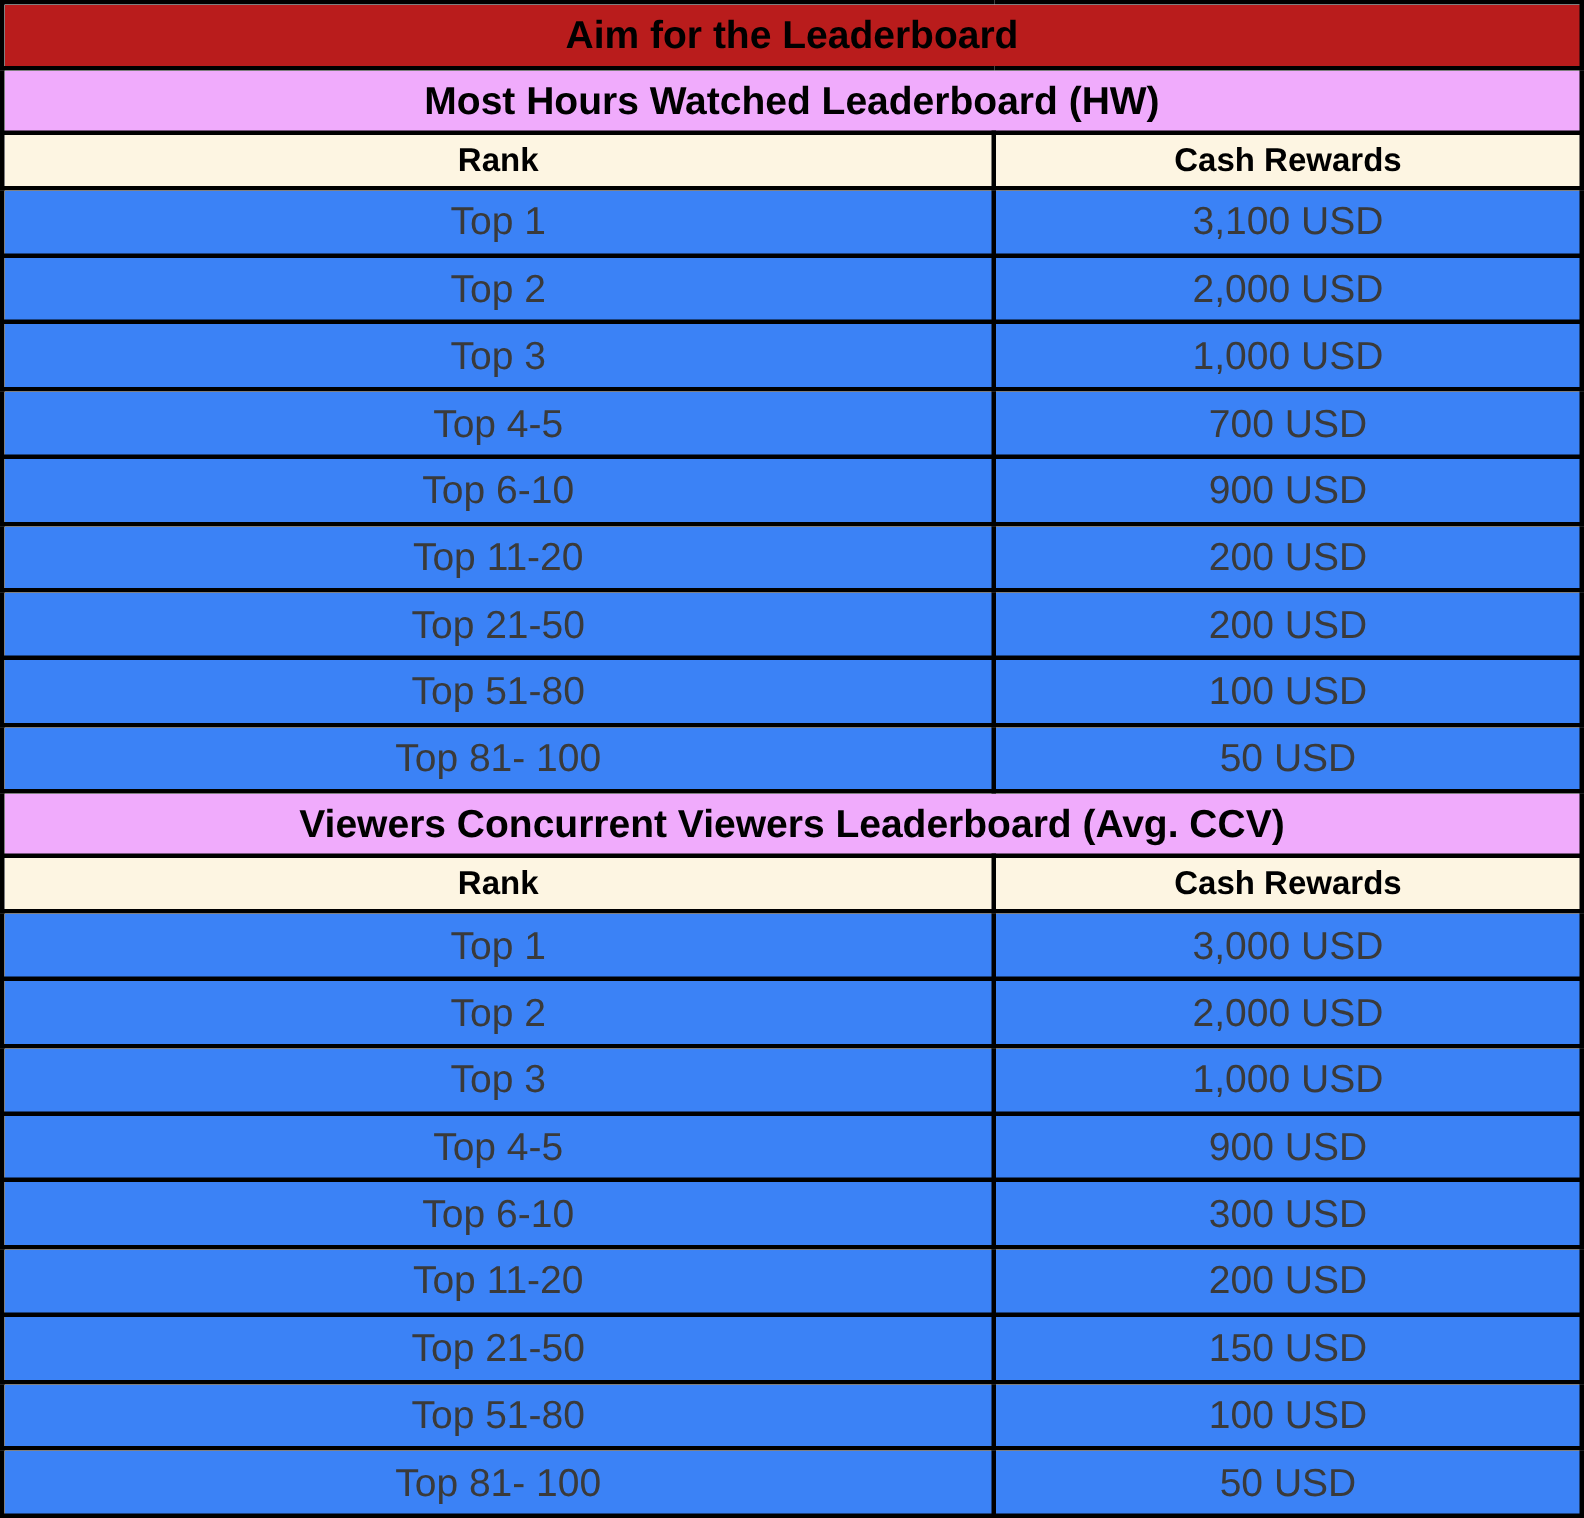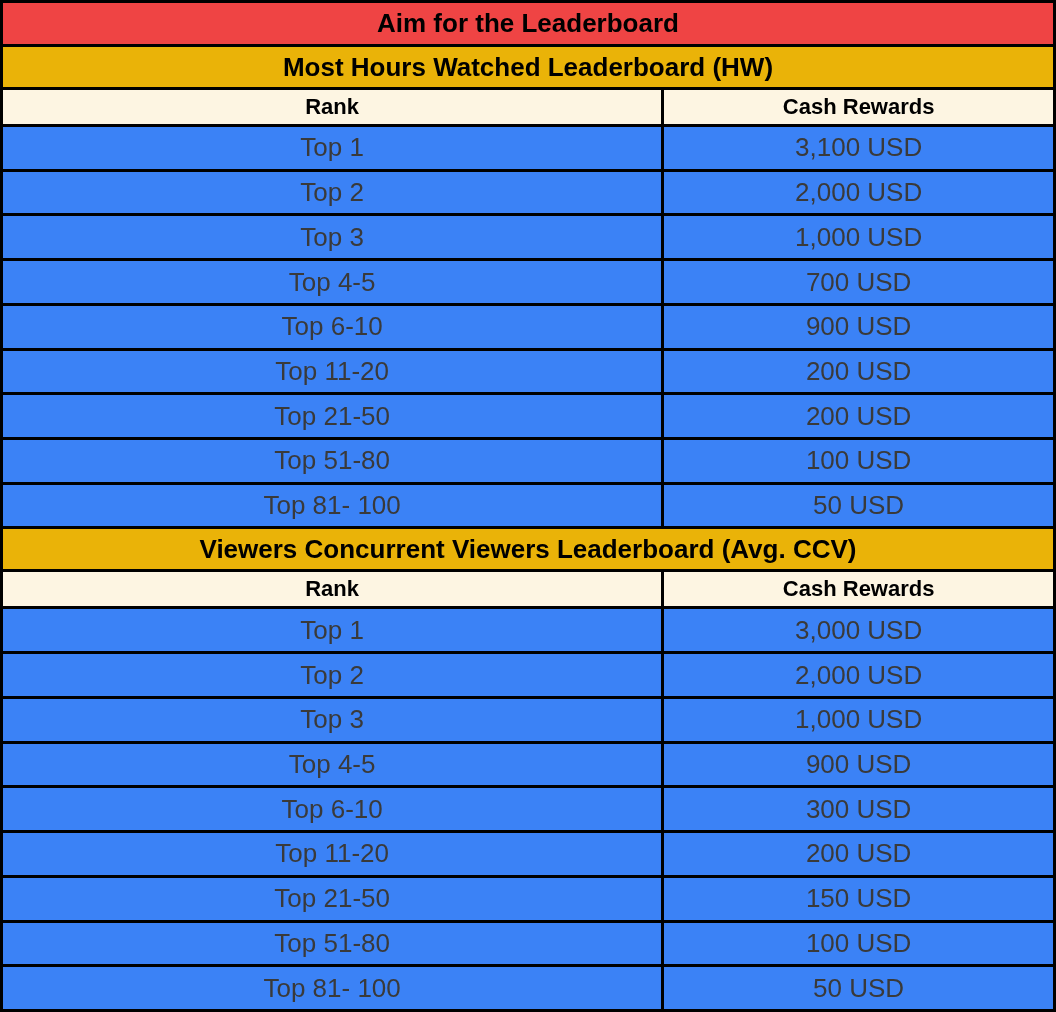--- a/index.html
+++ b/index.html
@@ -17,28 +17,28 @@
   }
   table.rewards td, table.rewards th {
     border: 3px solid #000000;
     text-align: center;
     vertical-align: middle;
     padding: 0;
     overflow: hidden;
     white-space: nowrap;
   }
   .title-row td {
-    background: #ef4444;
+    background: #b91c1c;
     color: #000000;
     font-weight: bold;
     font-size: 26px;
     height: 41px;
   }
   .section-row td {
-    background: #eab308;
+    background: #f0abfc;
     color: #000000;
     font-weight: bold;
     font-size: 26px;
     height: 40px;
   }
   .colhead-row th {
     background: #fdf5e2;
     color: #000000;
     font-weight: bold;
     font-size: 22px;

